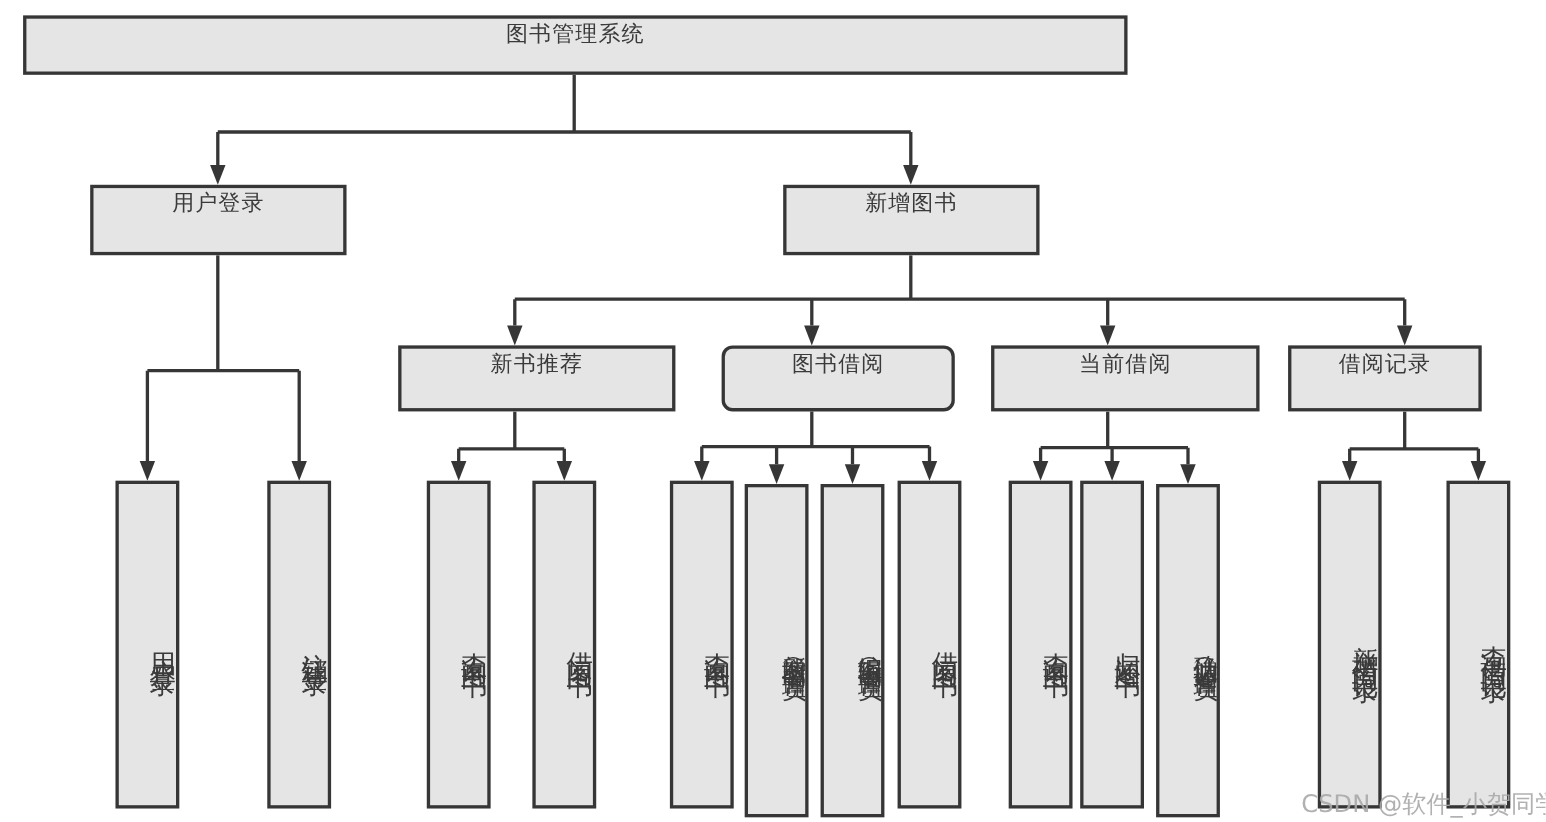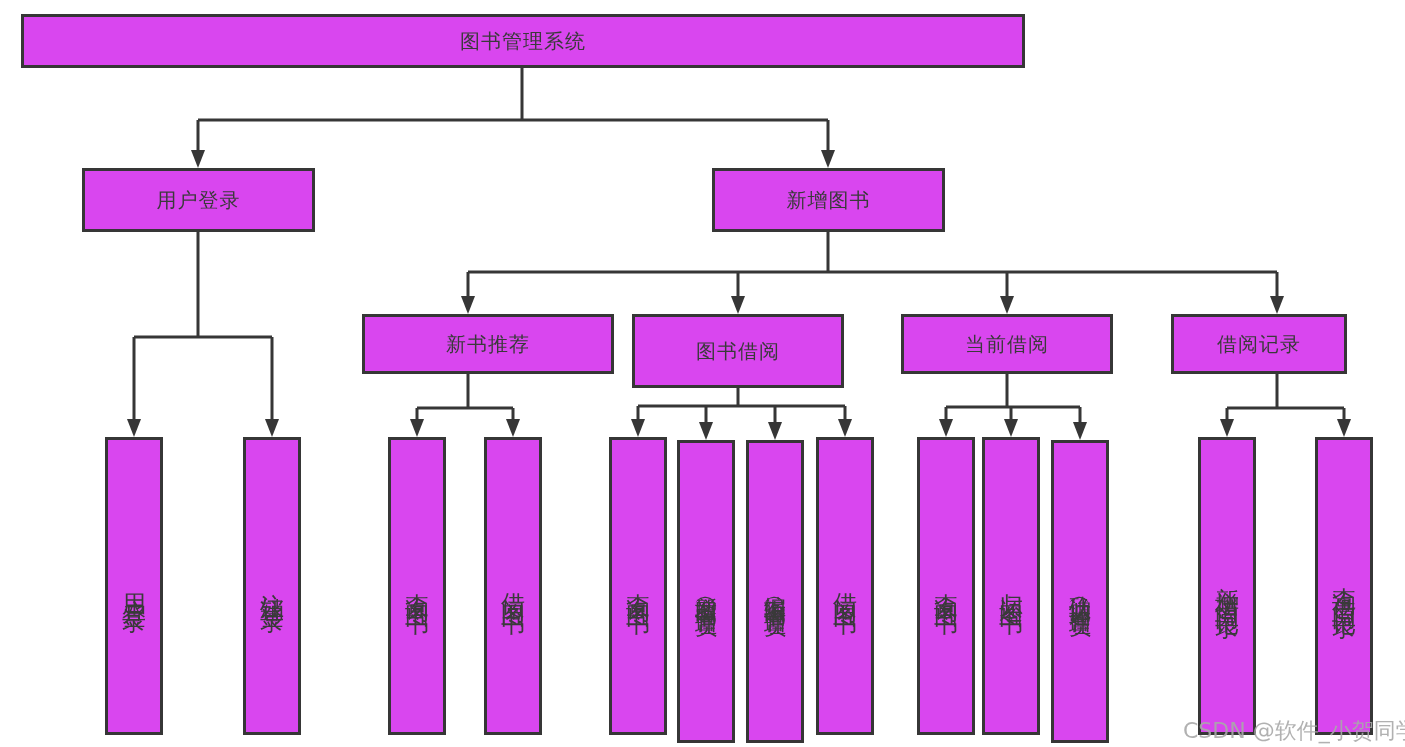--- a/index.html
+++ b/index.html
@@ -3,37 +3,37 @@
 <meta charset="utf-8">
 <style>
   html,body{margin:0;padding:0;background:#ffffff;}
   body{
     width:1405px;height:747px;position:relative;overflow:hidden;
     font-family:"DejaVu Sans","Liberation Sans",sans-serif;
   }
   .stage{position:absolute;left:0;top:0;width:1405px;height:747px;}
   svg.wires{position:absolute;left:0;top:0;z-index:0;}
   .node{
-    position:absolute;background:#d946ef;border:3px solid #363636;
-    box-sizing:border-box;display:flex;align-items:center;justify-content:center;
+    position:absolute;background:#e5e5e5;border:3px solid #363636;
+    box-sizing:border-box;display:flex;justify-content:center;
     color:#3a3a3a;z-index:1;
   }
   .hnode{font-size:20px;letter-spacing:1px;white-space:nowrap;}
   .leaf{
     writing-mode:vertical-rl;text-orientation:mixed;
     font-size:24px;letter-spacing:6px;line-height:1;
   }
   .leaf.long{font-size:22px;letter-spacing:3px;}
   
   .n-root{left:21px;top:14px;width:1004px;height:54px;}
   .n-user{left:82px;top:168px;width:233px;height:64px;}
   .n-book{left:712px;top:168px;width:233px;height:64px;}
   .n-l3a{left:362px;top:314px;width:252px;height:60px;}
-  .n-l3b{left:632px;top:314px;width:212px;height:74px;}
-  .n-l3c{left:901px;top:314px;width:212px;height:60px;}
+  .n-l3b{left:656px;top:314px;width:212px;height:60px;border-radius:10px;}
+  .n-l3c{left:901px;top:314px;width:244px;height:60px;}
   .n-l3d{left:1171px;top:314px;width:176px;height:60px;}
   .lf1{left:105px;top:437px;width:58px;height:298px;}
   .lf2{left:243px;top:437px;width:58px;height:298px;}
   .lf3{left:388px;top:437px;width:58px;height:298px;}
   .lf4{left:484px;top:437px;width:58px;height:298px;}
   .lf5{left:609px;top:437px;width:58px;height:298px;}
   .lf6{left:677px;top:440px;width:58px;height:303px;}
   .lf7{left:746px;top:440px;width:58px;height:303px;}
   .lf8{left:816px;top:437px;width:58px;height:298px;}
   .lf9{left:917px;top:437px;width:58px;height:298px;}

